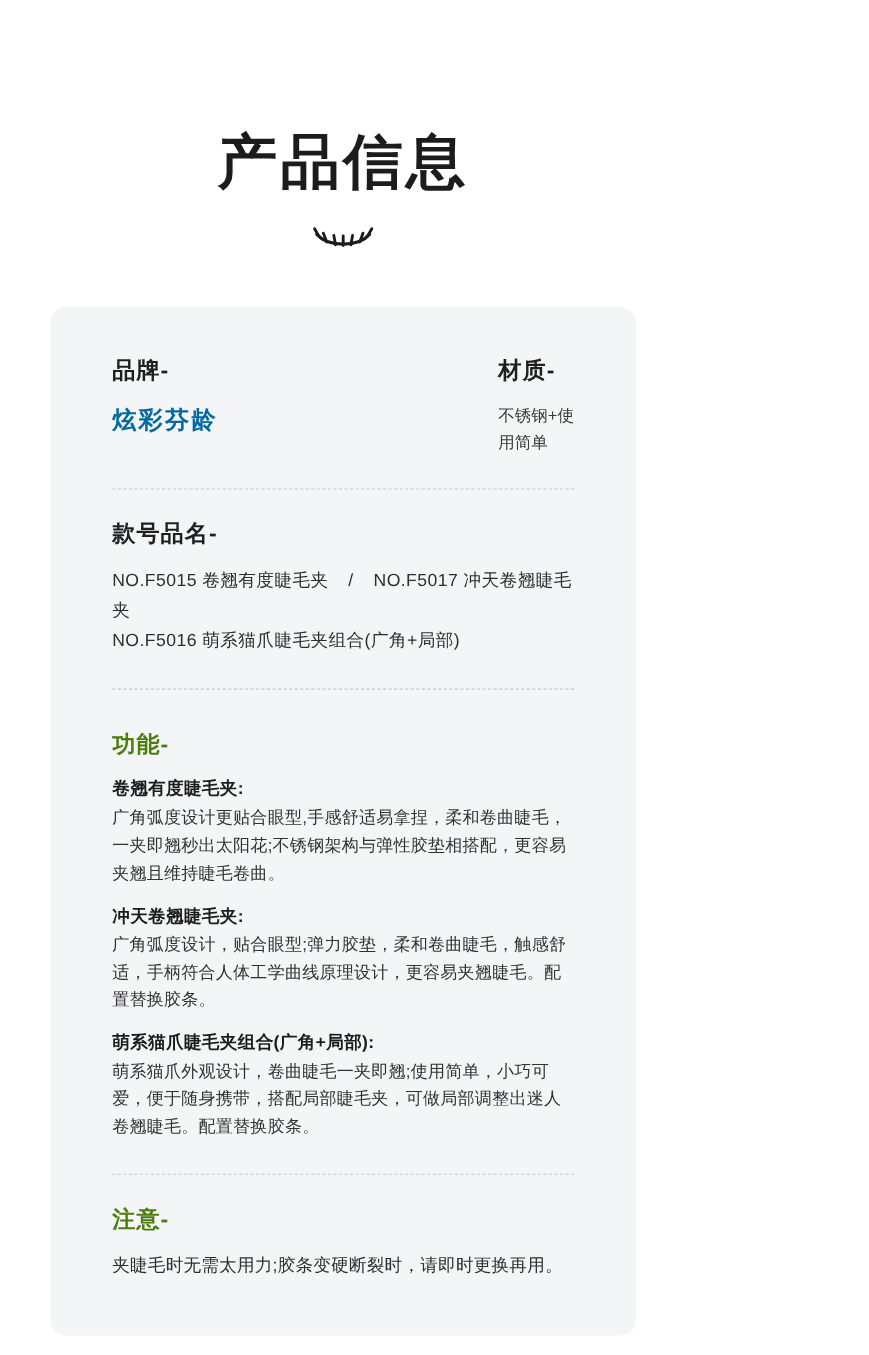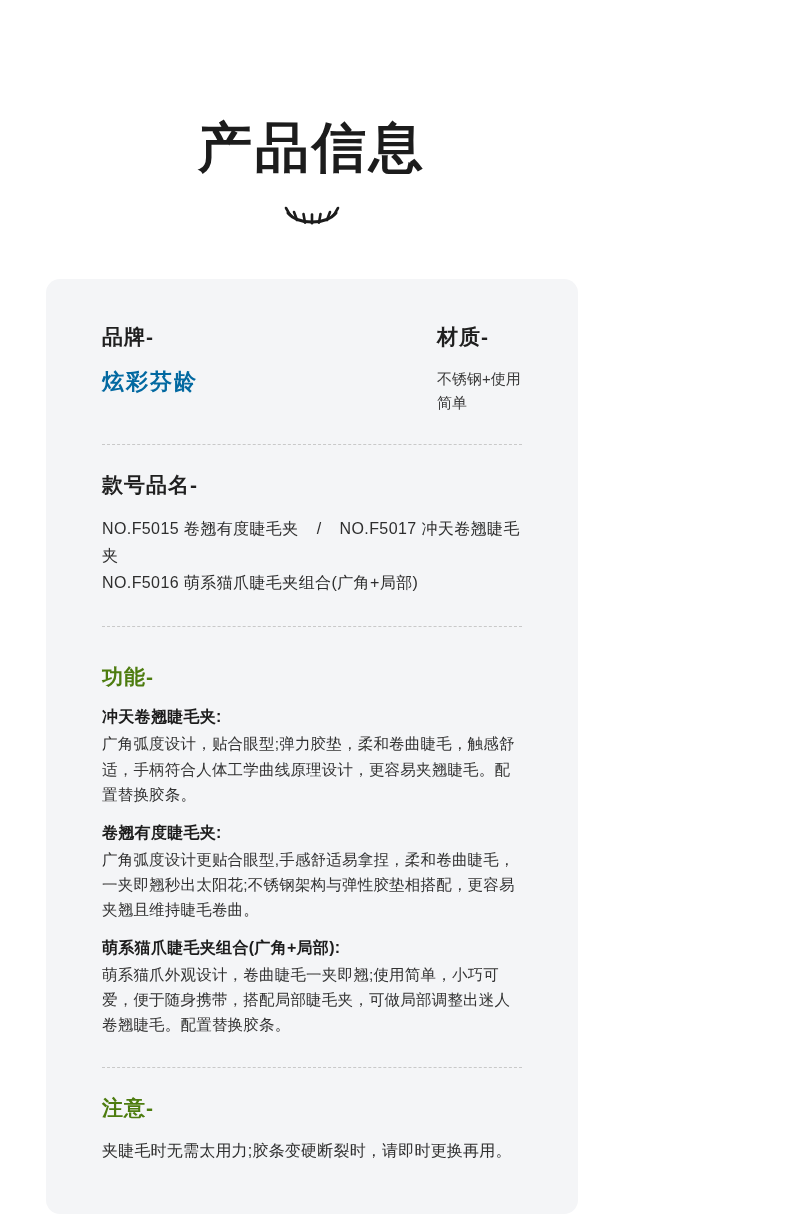--- a/index.html
+++ b/index.html
@@ -42,20 +42,21 @@
   .card {
     margin: 46px 46px 0 46px;
     background: #f4f5f7;
     border-radius: 14px;
     padding: 44px 56px 50px 56px;
     box-sizing: border-box;
   }
   .row-top {
     display: flex;
     align-items: flex-start;
+    gap: 16px;
   }
   .col-left {
     width: 335px;
     flex: none;
   }
   .col-right {
     flex: 1;
   }
   .field-label {
     font-size: 21px;
@@ -177,27 +178,27 @@
     </div>
 
     <hr class="divider">
 
     <div class="gap-before-function"></div>
 
     <div>
       <p class="section-title">功能-</p>
 
       <div class="feature-block">
+        <p class="feature-name">卷翘有度睫毛夹:</p>
+        <p class="feature-desc">广角弧度设计更贴合眼型,手感舒适易拿捏，柔和卷曲睫毛，一夹即翘秒出太阳花;不锈钢架构与弹性胶垫相搭配，更容易夹翘且维持睫毛卷曲。</p>
+      </div>
+
+      <div class="feature-block">
         <p class="feature-name">冲天卷翘睫毛夹:</p>
         <p class="feature-desc">广角弧度设计，贴合眼型;弹力胶垫，柔和卷曲睫毛，触感舒适，手柄符合人体工学曲线原理设计，更容易夹翘睫毛。配置替换胶条。</p>
-      </div>
-
-      <div class="feature-block">
-        <p class="feature-name">卷翘有度睫毛夹:</p>
-        <p class="feature-desc">广角弧度设计更贴合眼型,手感舒适易拿捏，柔和卷曲睫毛，一夹即翘秒出太阳花;不锈钢架构与弹性胶垫相搭配，更容易夹翘且维持睫毛卷曲。</p>
       </div>
 
       <div class="feature-block">
         <p class="feature-name">萌系猫爪睫毛夹组合(广角+局部):</p>
         <p class="feature-desc">萌系猫爪外观设计，卷曲睫毛一夹即翘;使用简单，小巧可爱，便于随身携带，搭配局部睫毛夹，可做局部调整出迷人卷翘睫毛。配置替换胶条。</p>
       </div>
     </div>
 
     <hr class="divider">
 

